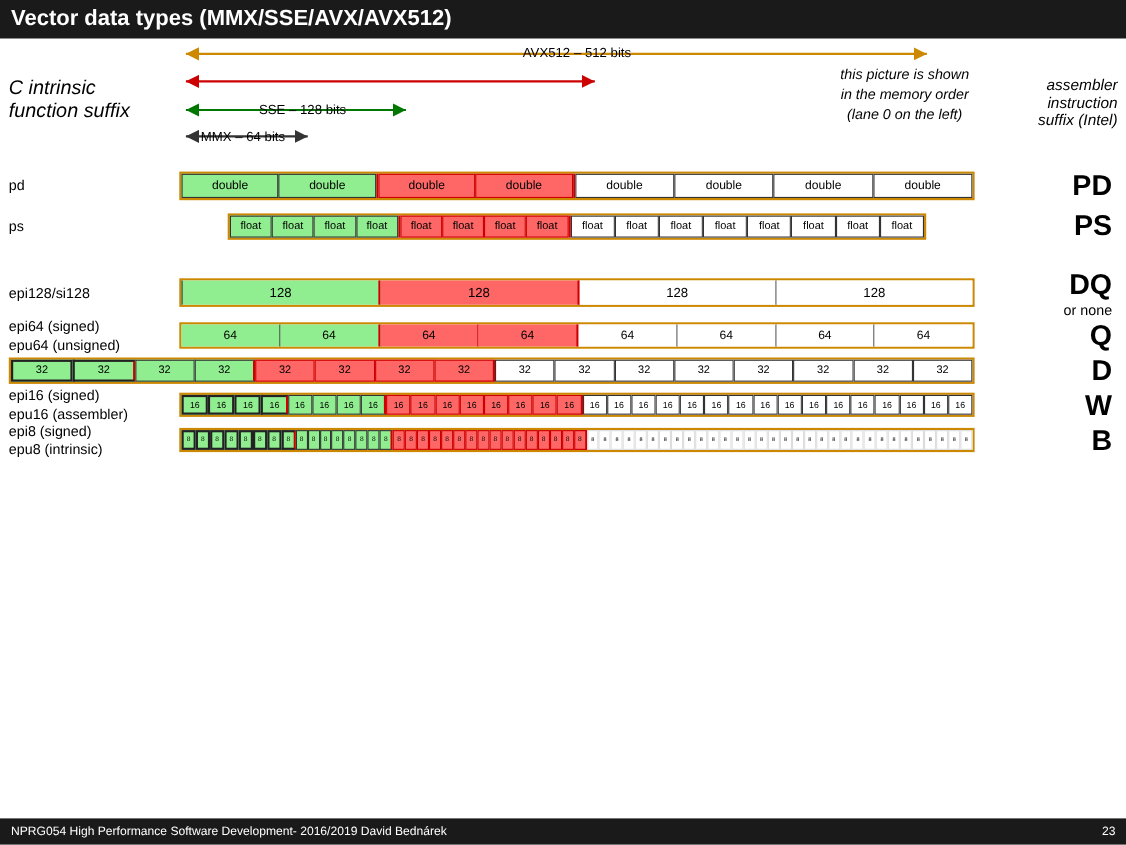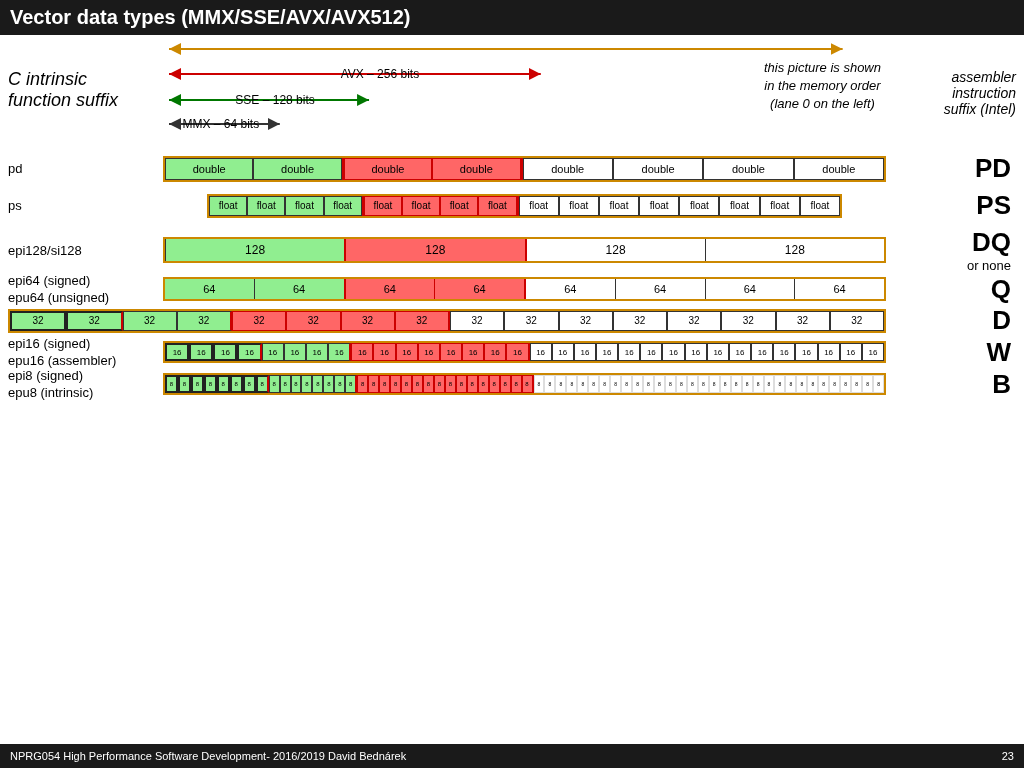--- a/index.html
+++ b/index.html
@@ -116,21 +116,21 @@
       color: #fff;
       display: flex;
       align-items: center;
       justify-content: space-between;
       padding: 0 10px;
       font-size: 11px;
     }
 
     
     .row-pd { margin-bottom: 6px; }
-    .row-ps { margin-bottom: 6px; gap: 44px; }
+    .row-ps { margin-bottom: 22px; gap: 44px; }
     .row-epi128 { margin-bottom: 0; }
     .row-bitwise { margin-bottom: 4px; font-size: 12px; }
     .row-epi64 { margin-bottom: 0; }
     .row-epi32 { margin-bottom: 0; }
     .row-epi16 { margin-bottom: 0; }
     .row-epi8 { margin-bottom: 0; }
   </style>
 </head>
 <body>
 
@@ -171,25 +171,25 @@
           <marker id="arrowBL" markerWidth="6" markerHeight="6" refX="0" refY="3" orient="auto">
             <path d="M6,0 L0,3 L6,6 Z" fill="#333"></path>
           </marker>
           <marker id="arrowBR" markerWidth="6" markerHeight="6" refX="6" refY="3" orient="auto">
             <path d="M0,0 L6,3 L0,6 Z" fill="#333"></path>
           </marker>
         </defs>
 
         <line x1="6" y1="10" x2="94%" y2="10" stroke="#cc8800" stroke-width="2" marker-start="url(#arrowL)" marker-end="url(#arrowR)"></line>
       </svg>
+      <div style="position:absolute;top:2px;left:0;right:0;text-align:center;font-size:12px;">AVX512 – 512 bits</div>
 
       <svg style="position:absolute;top:26px;left:0;width:55%;height:18px;">
         <line x1="6" y1="9" x2="95%" y2="9" stroke="#cc0000" stroke-width="2" marker-start="url(#arrowRL)" marker-end="url(#arrowRR)"></line>
       </svg>
-      <div style="position:absolute;top:28px;left:5%;width:50%;text-align:center;font-size:12px;">AVX – 256 bits</div>
 
       <svg style="position:absolute;top:52px;left:0;width:30%;height:18px;">
         <line x1="6" y1="9" x2="95%" y2="9" stroke="#007700" stroke-width="2" marker-start="url(#arrowGL)" marker-end="url(#arrowGR)"></line>
       </svg>
       <div style="position:absolute;top:54px;left:2%;width:27%;text-align:center;font-size:12px;">SSE – 128 bits</div>
 
       <svg style="position:absolute;top:76px;left:0;width:17%;height:18px;">
         <line x1="6" y1="9" x2="95%" y2="9" stroke="#333" stroke-width="2" marker-start="url(#arrowBL)" marker-end="url(#arrowBR)"></line>
       </svg>
       <div style="position:absolute;top:78px;left:0%;width:16%;text-align:center;font-size:12px;">MMX – 64 bits</div>

